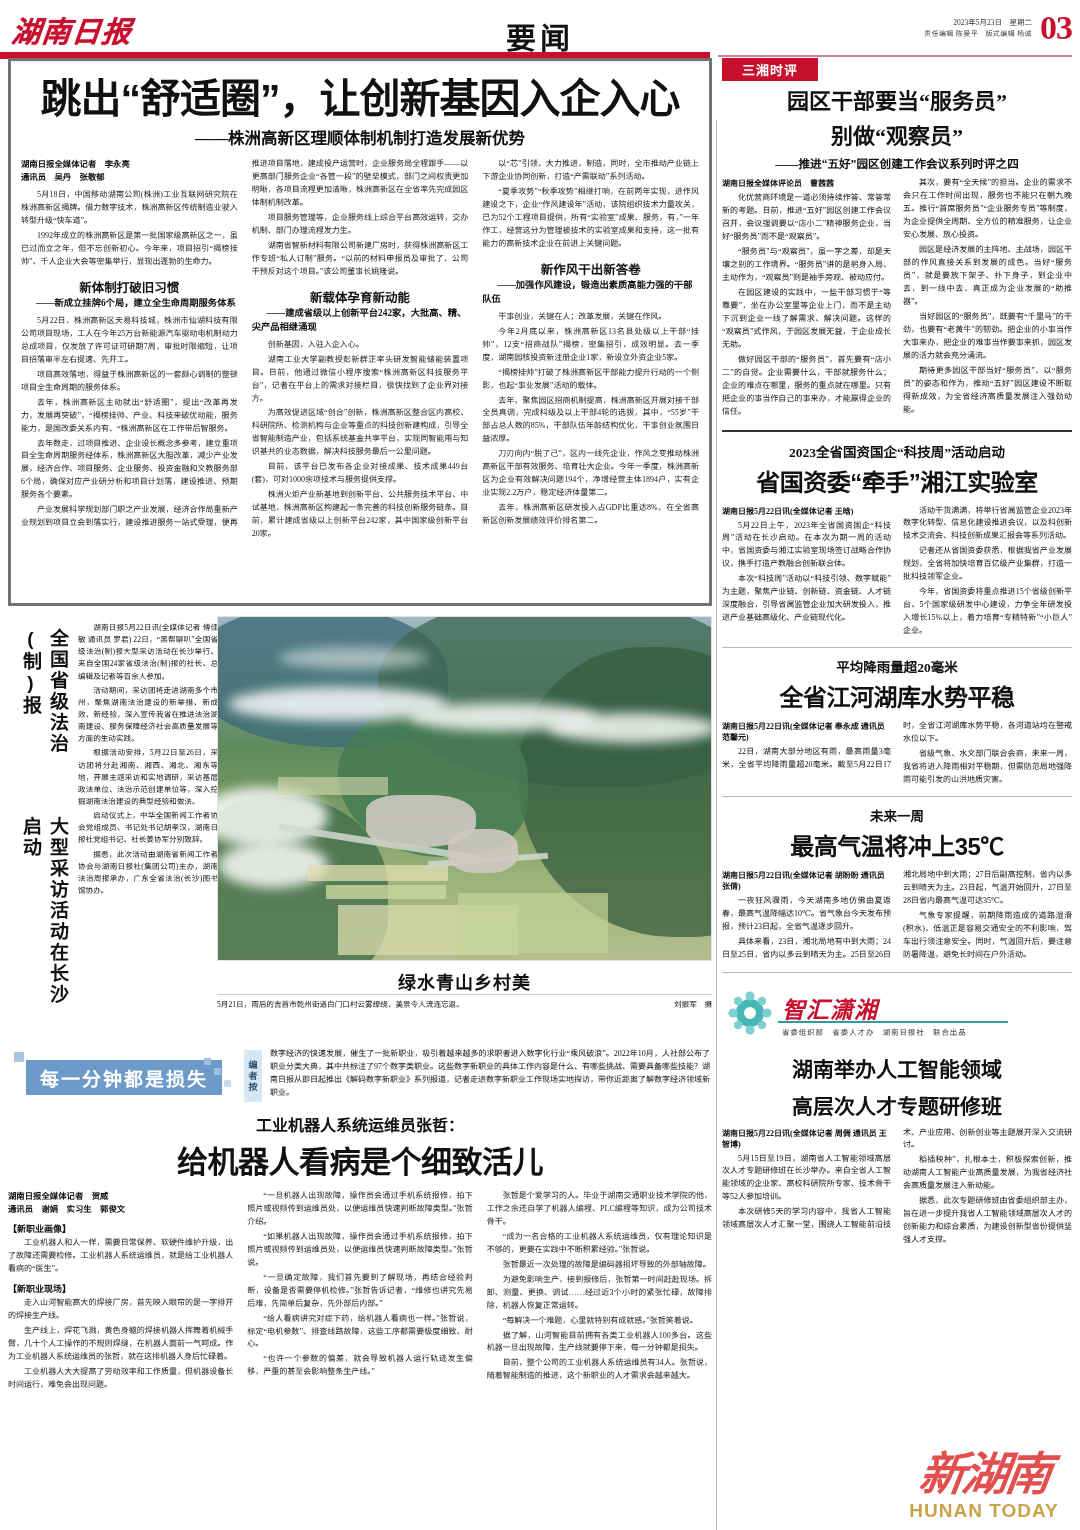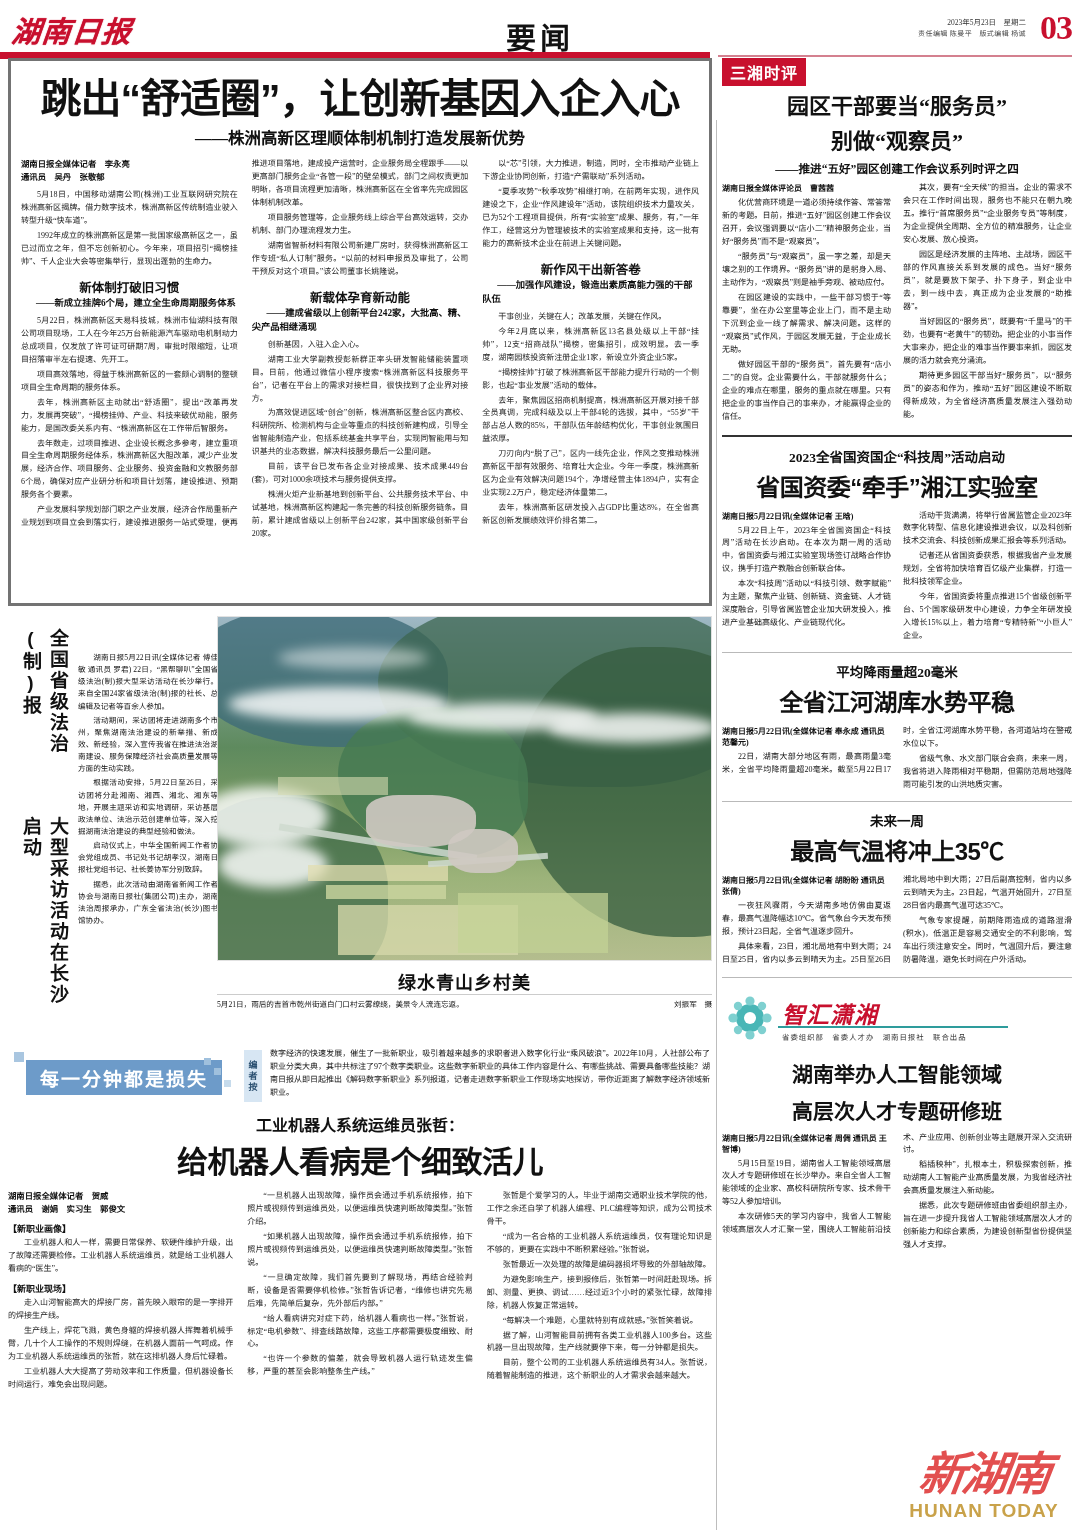--- a/index.html
+++ b/index.html
@@ -25,21 +25,21 @@
     font-style:italic;
     transform:skewX(-6deg);
     text-shadow:0 0 1px #c8102e;
   }
   .mast-title {
     position:absolute; left:0; right:0; top:14px;
     text-align:center;
     font-size:30px; font-weight:bold; letter-spacing:4px;
     font-family:"Liberation Serif",serif;
   }
-  .mast-right { position:absolute; right:8px; top:14px; text-align:right; display:flex; align-items:flex-end; gap:14px;}
+  .mast-right { position:absolute; right:8px; top:14px; text-align:right; display:flex; align-items:flex-end; gap:8px;}
   .mast-dates { font-size:7.5px; line-height:1.45; color:#333; text-align:right; }
   .mast-credits { font-size:7px; color:#444; letter-spacing:.4px;}
   .pagenum {
     font-size:34px; font-weight:bold; color:#c8102e;
     line-height:.85; font-family:"Liberation Serif",serif;
     letter-spacing:-1px; margin-bottom:-4px;
   }
   .rule-red { position:absolute; left:0; top:52px; width:710px; height:7px; background:#c8102e; }
   .rule-pink { position:absolute; left:718px; top:55px; width:354px; height:1.6px; background:#d4808f; }
 
@@ -80,21 +80,21 @@
   
   .photo-area { position:relative; margin-top:10px; height:418px; }
   .vert-head {
     position:absolute; left:2px; top:12px; width:60px; height:390px;
     writing-mode:vertical-rl; text-orientation:upright;
     font-size:19px; font-weight:bold; letter-spacing:2px;
     font-family:"Liberation Sans",sans-serif;
     line-height:1.42;
     display:flex; justify-content:flex-start;
   }
-  .photo-side { position:absolute; left:70px; top:6px; width:140px; height:370px;margin-top:30px; }
+  .photo-side { position:absolute; left:70px; top:6px; width:140px; height:370px; }
   .photo-side p { font-size:7.6px; line-height:1.6; text-align:justify; text-indent:2em; margin:0 0 2px; }
   .photo-frame { position:absolute; left:209px; top:0; width:495px; }
   .photo-img { width:495px; height:345px; position:relative; overflow:hidden; border:1px solid #e2e2e2;
     background:linear-gradient(180deg,#9fb8c6 0%, #7d9f8c 18%, #5e8a5e 38%, #7c9b63 58%, #9cb37a 76%, #b4bd8e 100%); }
   .cloudband { position:absolute; background:rgba(255,255,255,.82); filter:blur(6px); border-radius:50%; }
   .ridge { position:absolute; background:#4e7150; opacity:.75; border-radius:48% 52% 40% 60%; }
   .field { position:absolute; background:rgba(226,222,176,.75); }
   .river { position:absolute; background:#cfd9cf; opacity:.85; }
   .village { position:absolute; background:#cfc9c2; opacity:.9; }
   .cap-title { text-align:center; font-size:18px; font-weight:bold; margin:7px 0 0; letter-spacing:1px;
@@ -120,21 +120,21 @@
   .editor-note { position:absolute; left:262px; top:0; width:440px; font-size:8px; line-height:1.62; text-align:justify; }
 
   h2.feat-kicker { text-align:center; font-size:16px; font-weight:bold; margin:6px 0 1px; font-family:"Liberation Serif",serif;}
   h2.feat-title { text-align:center; font-size:31px; font-weight:bold; margin:0 0 8px; letter-spacing:-.5px;
     font-family:"Liberation Sans",sans-serif; }
   .tag-b { font-size:9px; font-weight:bold; margin:6px 0 2px; }
 
   
   .rbadge {
     display:inline-block; background:#c8102e; color:#fff; font-weight:bold;
-    font-size:16px; padding:2px 8px; letter-spacing:1px;
+    font-size:13px; padding:2px 20px; letter-spacing:1px;
     font-family:"Liberation Sans",sans-serif;
   }
   .r-h1 { text-align:center; font-size:22px; font-weight:bold; line-height:1.28; margin:7px 0 0;
     font-family:"Liberation Serif",serif; }
   .r-sub { text-align:center; font-size:11.6px; font-weight:bold; margin:4px 0 6px; }
   .r-byline { font-size:8px; font-weight:bold; margin-bottom:4px; }
   .r-kicker { text-align:center; font-size:13.5px; font-weight:bold; margin:8px 0 2px; }
   .r-title { text-align:center; font-size:24px; font-weight:bold; margin:0 0 7px;
     font-family:"Liberation Sans",sans-serif; letter-spacing:-.5px; }
   .r-title-sm { text-align:center; font-size:21px; font-weight:bold; margin:0 0 7px;

